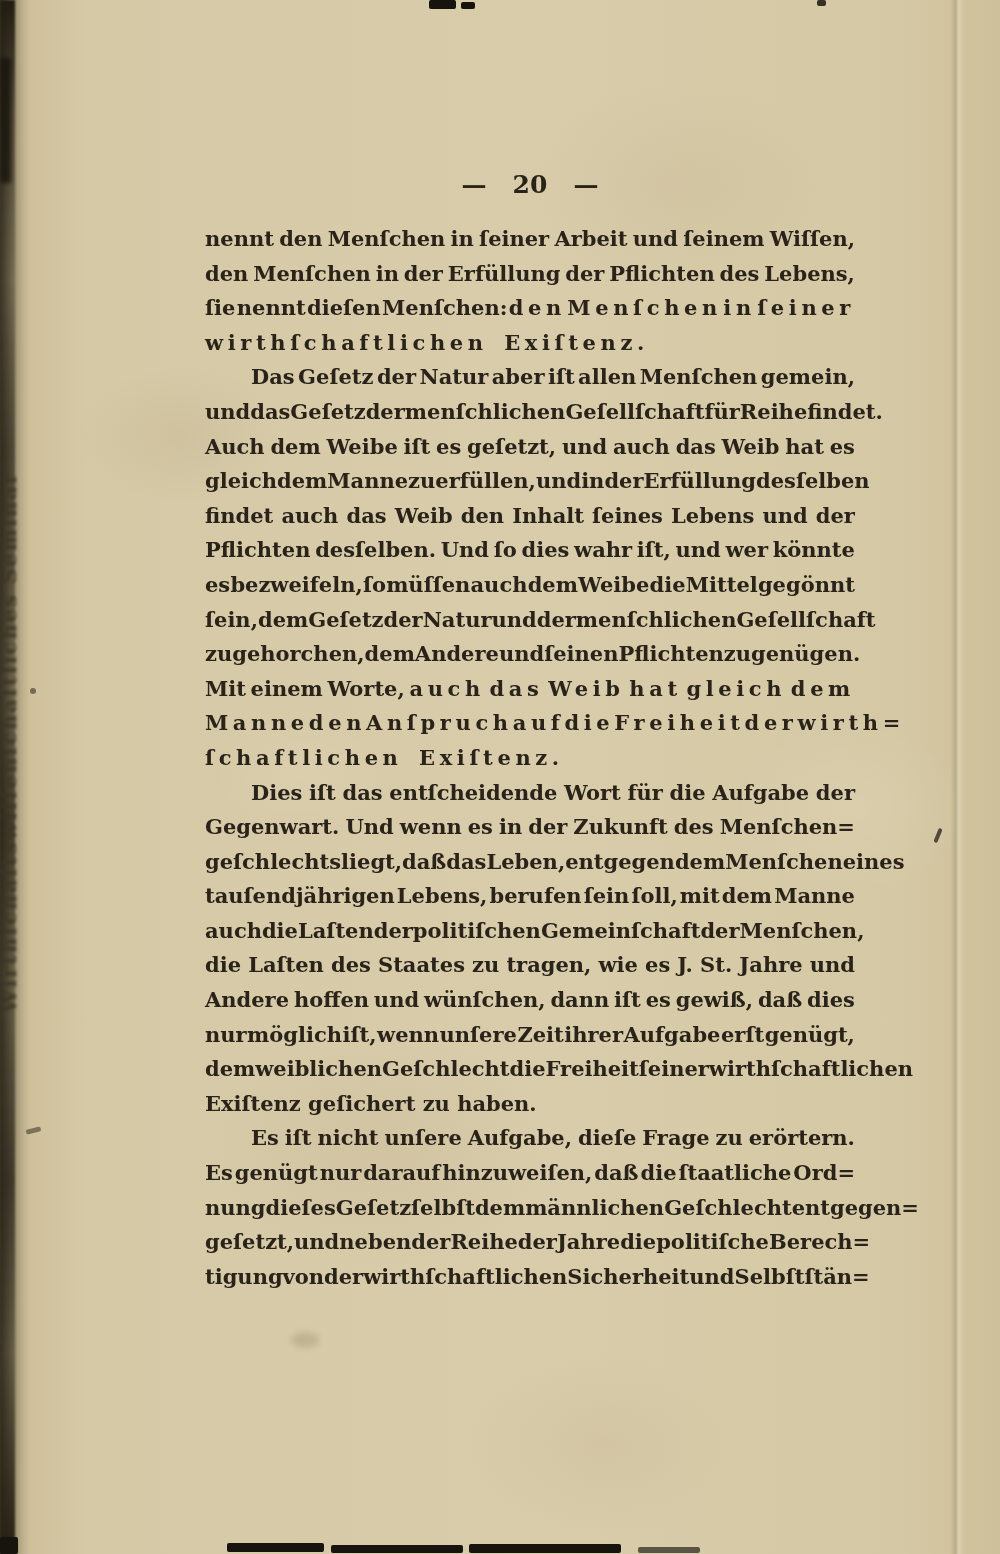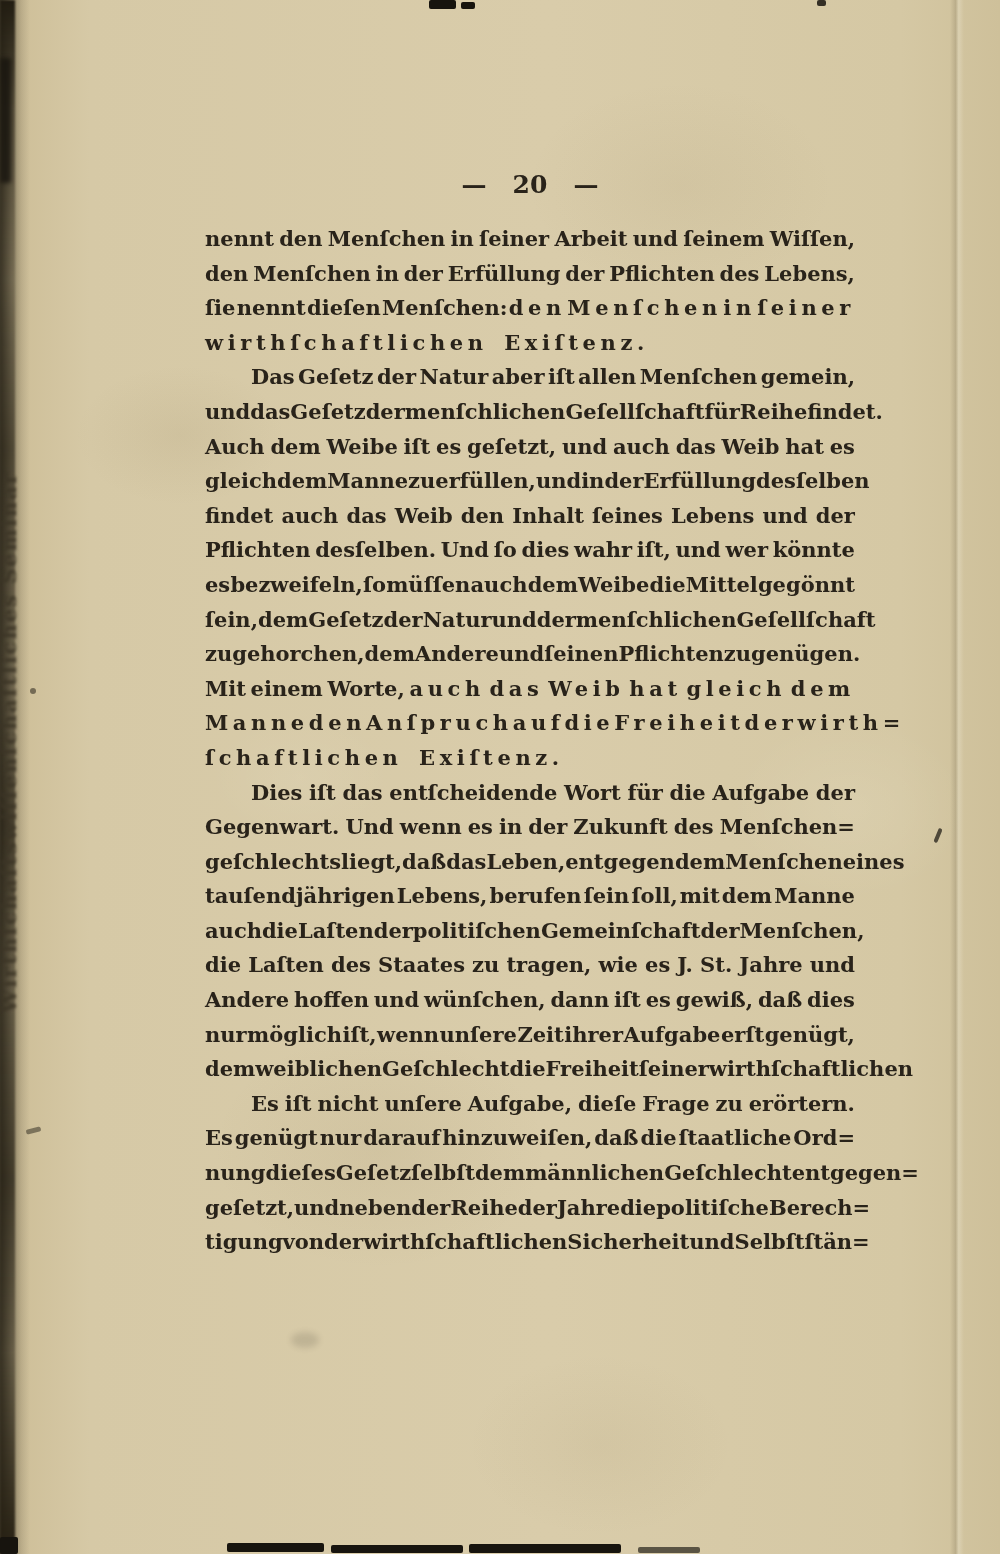--- a/index.html
+++ b/index.html
@@ -353,20 +353,23 @@
     </div>
     <div class="line">
       <span class="word">dem</span>
       <span class="word">weiblichen</span>
       <span class="word">Geſchlecht</span>
       <span class="word">die</span>
       <span class="word">Freiheit</span>
       <span class="word">ſeiner</span>
       <span class="word">wirthſchaftlichen</span>
     </div>
+    <div class="line last">
+      <span class="seg">Exiſtenz geſichert zu haben.</span>
+    </div>
     <div class="line indent">
       <span class="word">Es</span>
       <span class="word">iſt</span>
       <span class="word">nicht</span>
       <span class="word">unſere</span>
       <span class="word">Aufgabe,</span>
       <span class="word">dieſe</span>
       <span class="word">Frage</span>
       <span class="word">zu</span>
       <span class="word">erörtern.</span>

